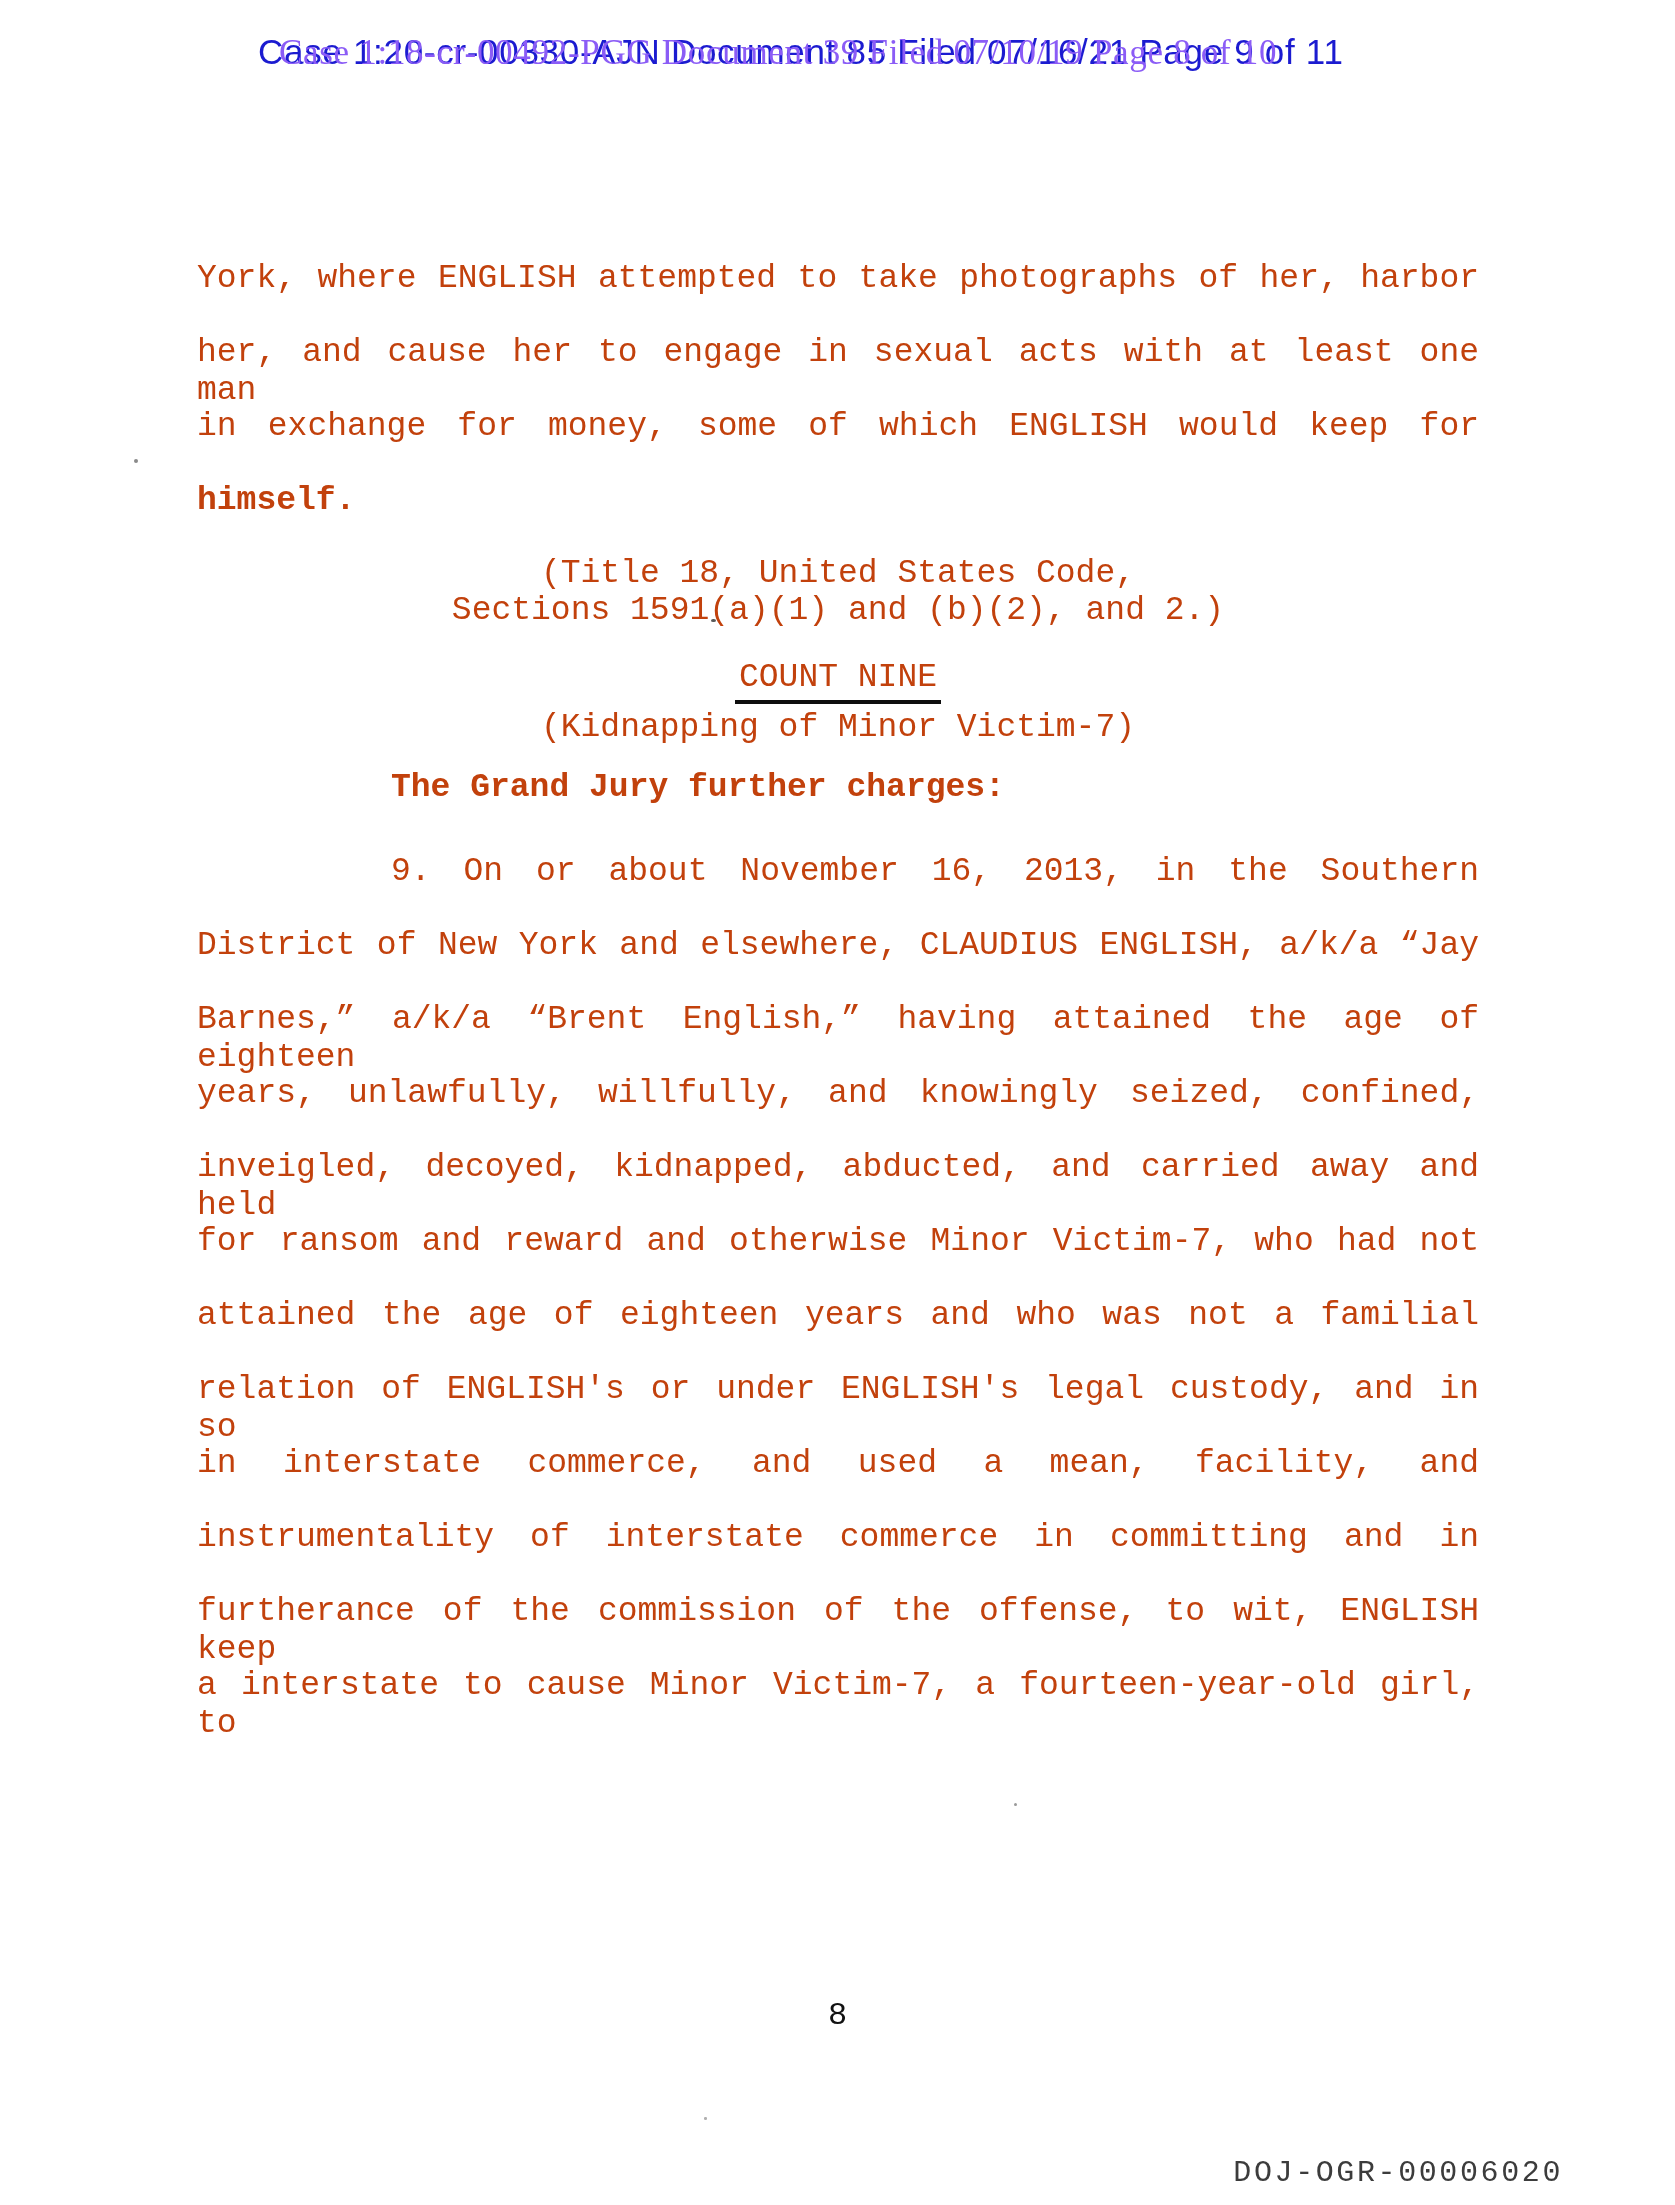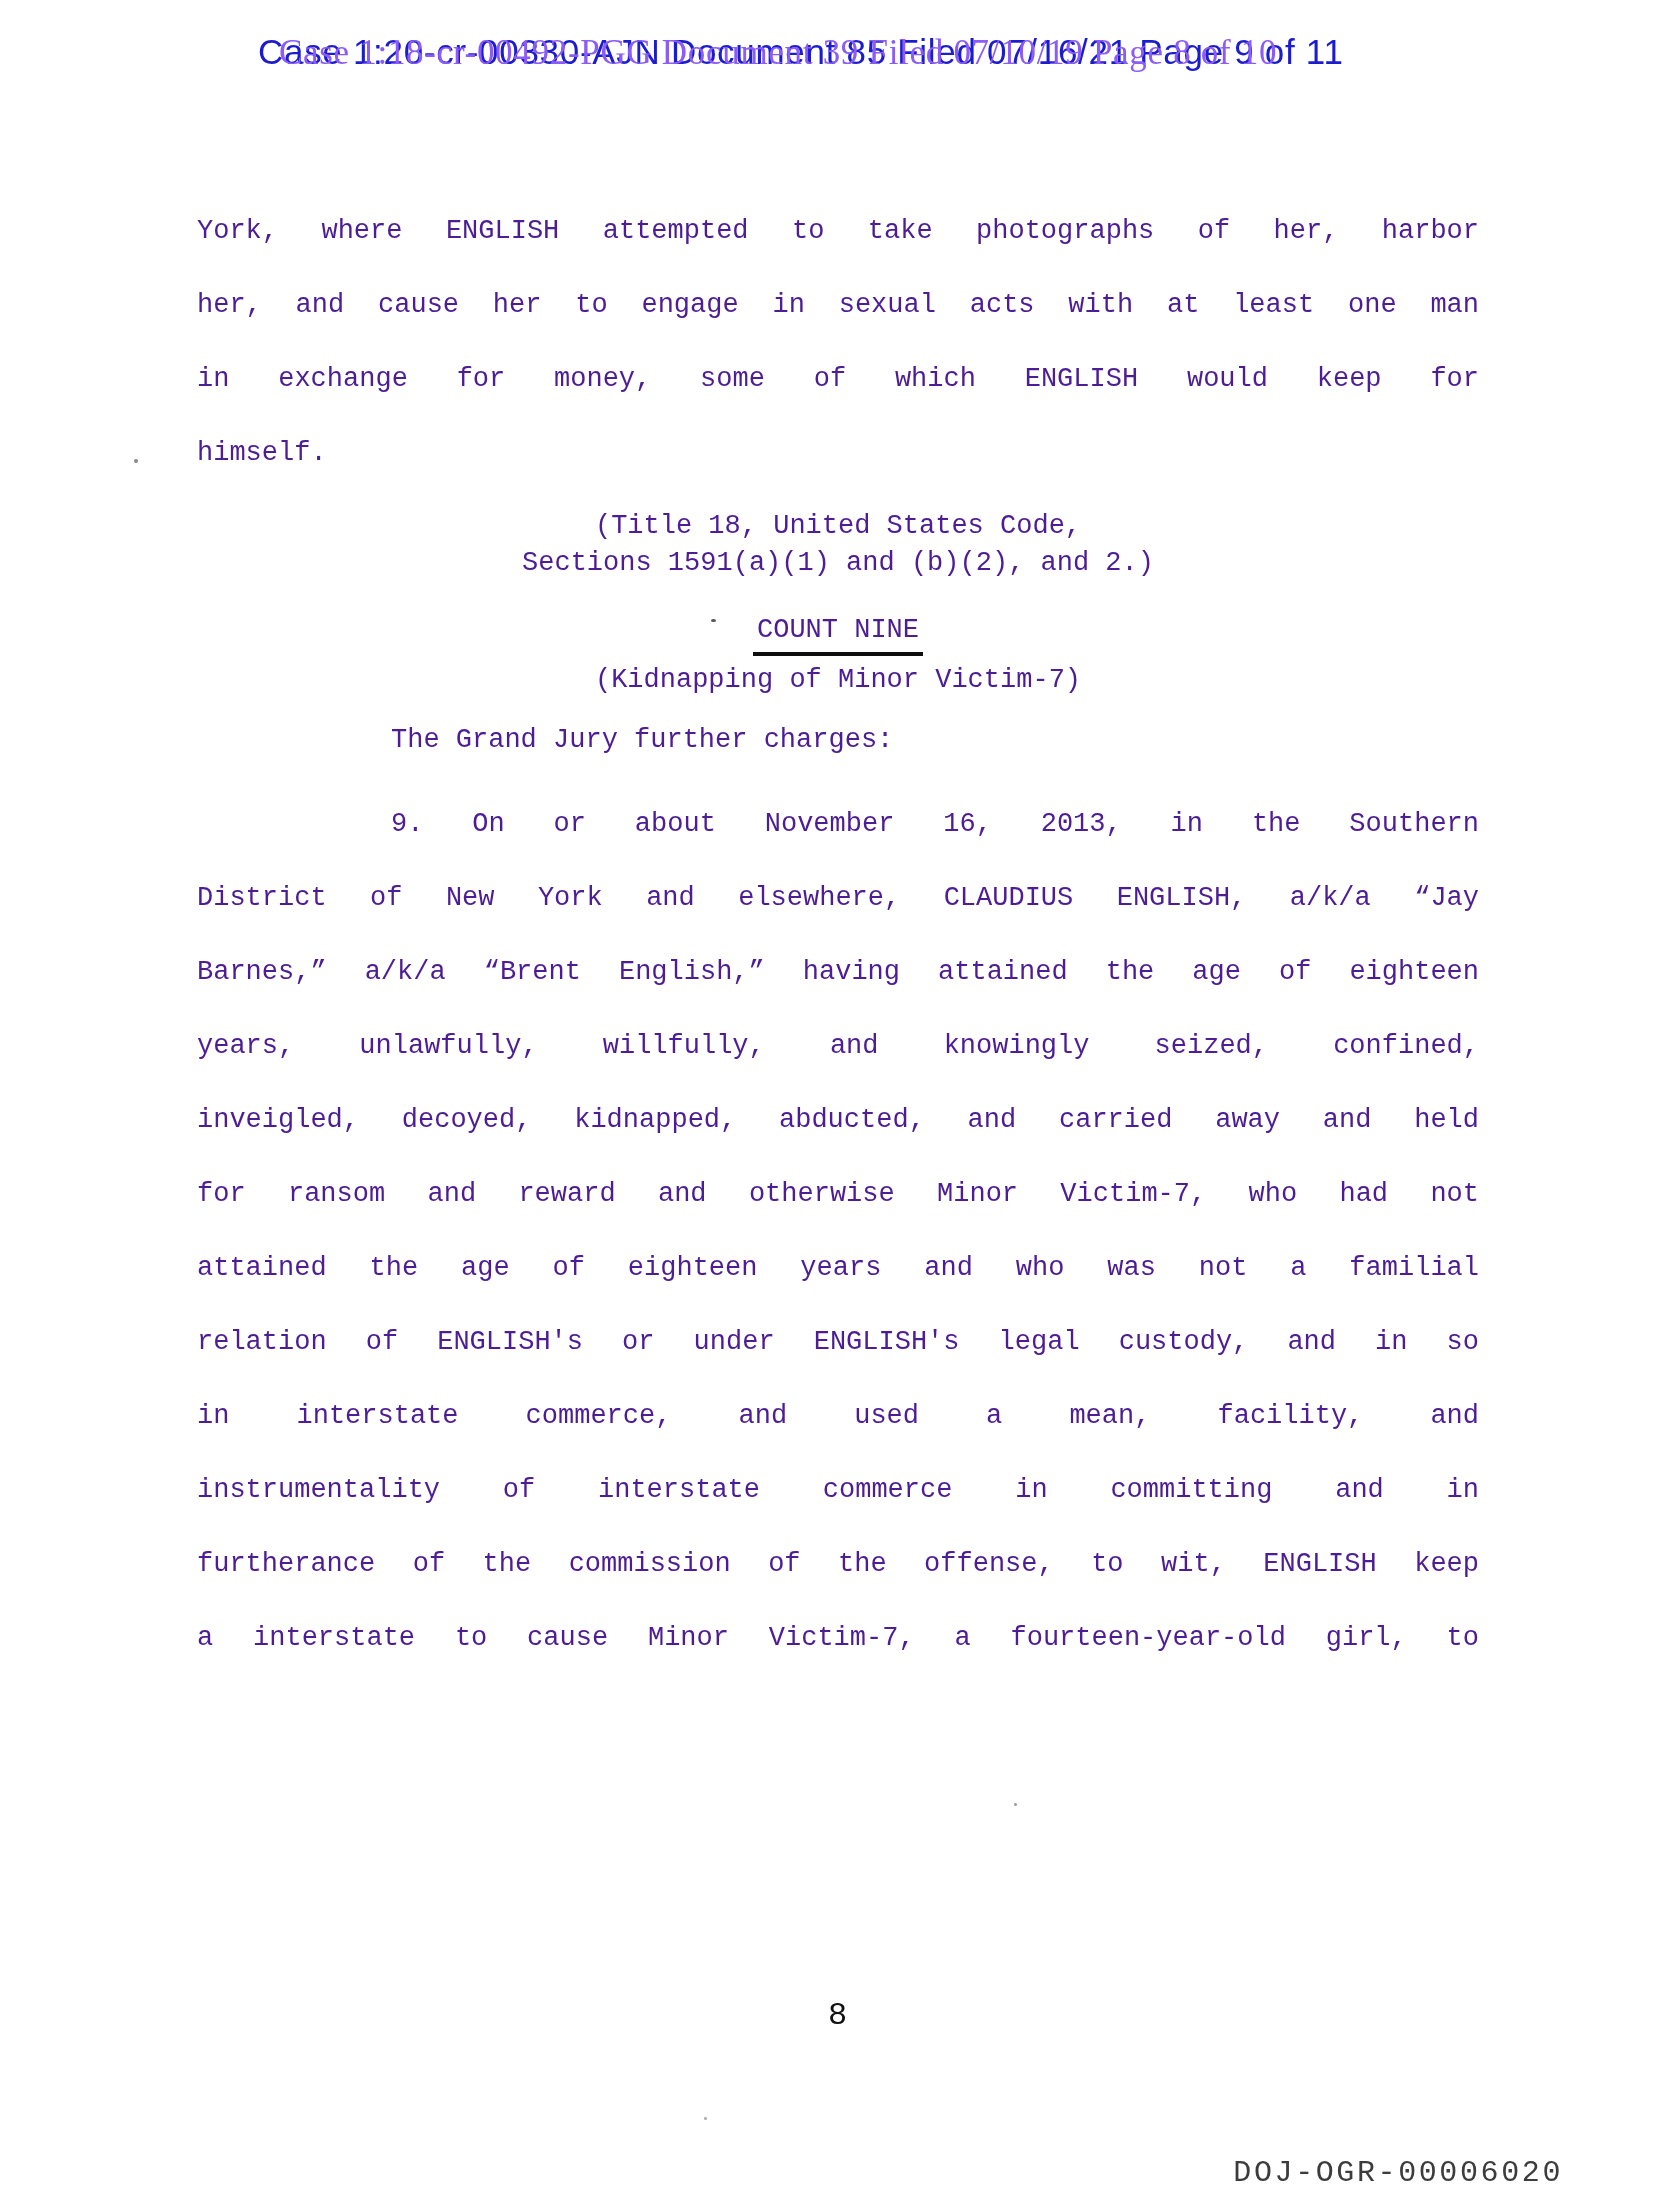--- a/index.html
+++ b/index.html
@@ -5,24 +5,24 @@
   html,body{margin:0;padding:0;background:#ffffff;}
   body{width:1675px;height:2205px;position:relative;font-family:"Liberation Mono",monospace;}
   .page{position:absolute;left:0;top:0;width:1601px;height:2205px;background:#ffffff;overflow:hidden;}
 
   
   .stamp{position:absolute;white-space:nowrap;font-size:35px;}
   .stamp-sans{left:258px;top:32px;font-family:"Liberation Sans",sans-serif;color:#1b1bd0;letter-spacing:0.7px;}
   .stamp-serif{left:279px;top:33px;font-family:"Liberation Serif",serif;color:#8b5cf6;letter-spacing:0.7px;}
 
   
-  .col{position:absolute;left:197px;width:1282px;color:#4c1d95;font-size:27px;}
+  .col{position:absolute;left:197px;width:1282px;color:#c2410c;font-size:33px;margin-top:48px;}
   .line{line-height:38px;height:74px;overflow:visible;}
   .jline{text-align:justify;text-align-last:justify;}
-  .lline{text-align:left;}
+  .lline{text-align:left;font-weight:bold;}
   .tight .line{height:37px;}
   .center{text-align:center;}
   .indent{padding-left:194px;}
   .bold{font-weight:normal;}
   .count-underline{display:inline-block;border-bottom:4.6px solid #0e0e0e;padding:0 4px 3.3px 4px;}
 
   .pagenum{position:absolute;left:0;top:1997px;width:1675px;text-align:center;font-size:32px;color:#111;}
   .bates{position:absolute;right:38px;top:2156px;font-size:30px;color:#3c3c3c;letter-spacing:2.6px;font-family:"Liberation Mono",monospace;}
 
   .edge-line{position:absolute;left:1627px;top:0;width:1.3px;height:2205px;background:#e3e3e3;}

